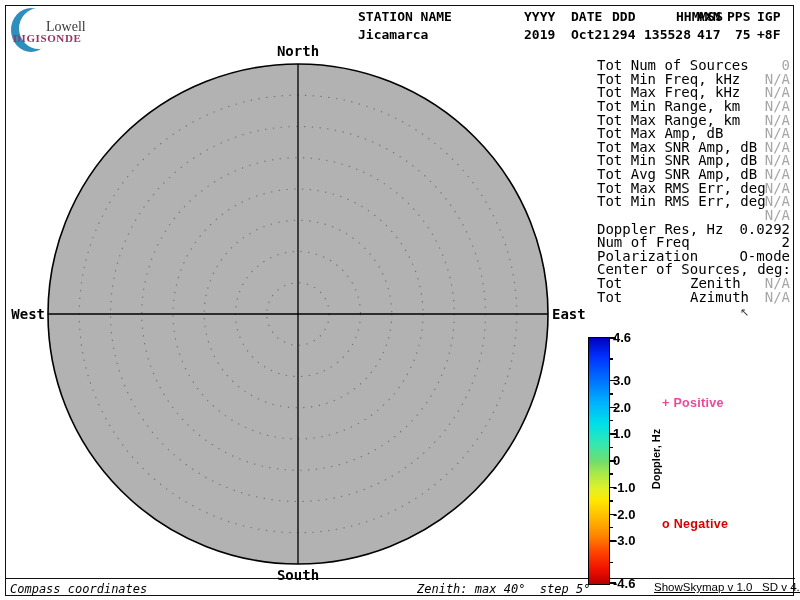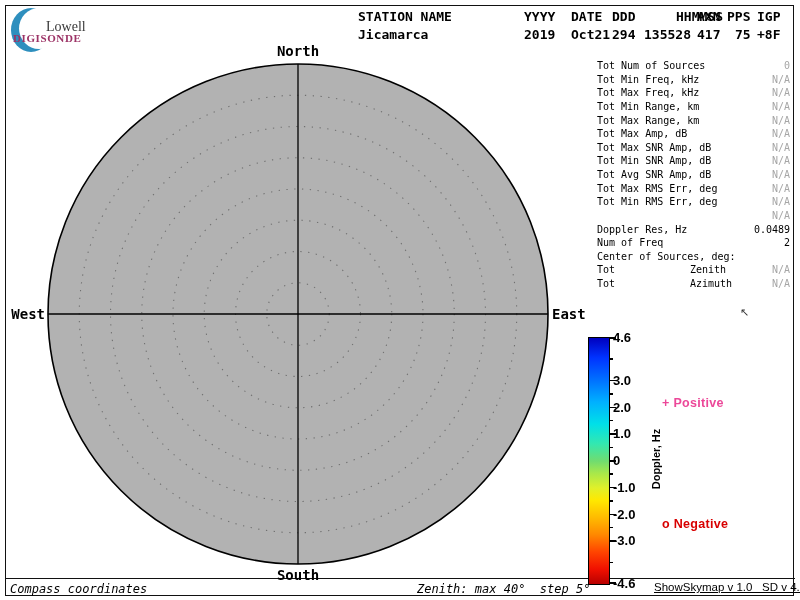--- a/index.html
+++ b/index.html
@@ -18,21 +18,21 @@
   .logo-lowell{left:46px;top:19px;font-family:"Liberation Serif",serif;font-size:14px;color:#3a3a3a;}
   .logo-digisonde{left:13px;top:32px;font-family:"Liberation Serif",serif;font-weight:bold;
     font-size:11px;color:#9c3366;letter-spacing:0.6px;}
   
   .hdr span{position:absolute;font-weight:bold;font-size:13px;white-space:pre;
     font-family:"DejaVu Sans Mono",monospace;text-align:right;}
   .hrow1 span{top:9px;} .hrow2 span{top:27px;}
   
   .compass-label{font-family:"DejaVu Sans Mono",monospace;font-weight:bold;font-size:14px;}
   
-  .stats{left:597px;top:59px;width:193px;font-family:"DejaVu Sans Mono",monospace;font-size:10px;}
+  .stats{left:597px;top:59px;width:193px;font-family:"DejaVu Sans Mono",monospace;font-size:14px;}
   .stats .row{position:relative;height:13.63px;line-height:13.63px;white-space:pre;}
   .stats .val{position:absolute;right:0;top:0;}
   .stats .mid{position:absolute;left:93px;top:0;}
   .stats .dim{color:#a6a6a6;}
   
   .cbar{left:588px;top:337px;width:20px;height:246px;border:1.3px solid #000;
     background:linear-gradient(to bottom,
       #0000bf 0%, #0033ff 8%, #0070ff 17%, #00b0ff 26%, #00e0e8 35%,
       #33e8b0 43%, #70dc70 50%, #a8e84a 55%, #e0f02a 61%, #ffe800 66%,
       #ffb400 74%, #ff8800 80%, #ff4400 87%, #f01000 94%, #b80000 100%);}
@@ -114,22 +114,23 @@
   <div class="row"><span>Tot Max Freq, kHz</span><span class="val dim">N/A</span></div>
   <div class="row"><span>Tot Min Range, km</span><span class="val dim">N/A</span></div>
   <div class="row"><span>Tot Max Range, km</span><span class="val dim">N/A</span></div>
   <div class="row"><span>Tot Max Amp, dB</span><span class="val dim">N/A</span></div>
   <div class="row"><span>Tot Max SNR Amp, dB</span><span class="val dim">N/A</span></div>
   <div class="row"><span>Tot Min SNR Amp, dB</span><span class="val dim">N/A</span></div>
   <div class="row"><span>Tot Avg SNR Amp, dB</span><span class="val dim">N/A</span></div>
   <div class="row"><span>Tot Max RMS Err, deg</span><span class="val dim">N/A</span></div>
   <div class="row"><span>Tot Min RMS Err, deg</span><span class="val dim">N/A</span></div>
   <div class="row"><span class="val dim">N/A</span></div>
-  <div class="row"><span>Doppler Res, Hz</span><span class="val">0.0489</span></div>
+  <div class="row"><span>Doppler Res, Hz</span><span class="val">0.0292</span></div>
   <div class="row"><span>Num of Freq</span><span class="val">2</span></div>
+  <div class="row"><span>Polarization</span><span class="val">O-mode</span></div>
   <div class="row"><span>Center of Sources, deg:</span></div>
   <div class="row"><span>Tot</span><span class="mid">Zenith</span><span class="val dim">N/A</span></div>
   <div class="row"><span>Tot</span><span class="mid">Azimuth</span><span class="val dim">N/A</span></div>
 </div>
 
 <div class="abs cursor-glyph">↖</div>
 
 <div class="abs cbar"></div>
 <div class="abs cbar-title">Doppler, Hz</div>
 

